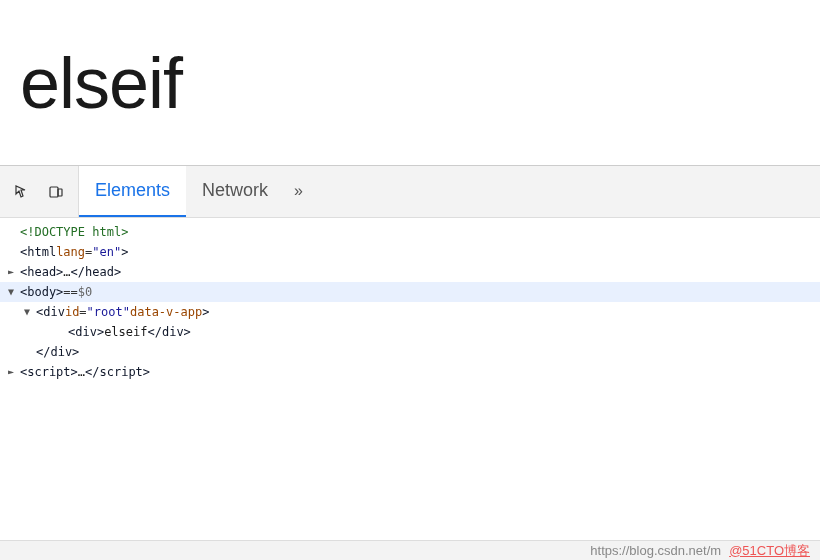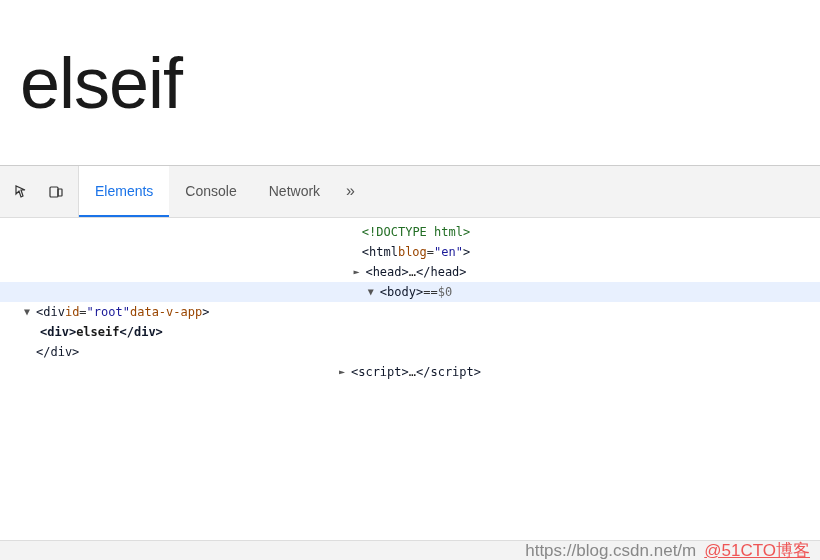--- a/index.html
+++ b/index.html
@@ -63,21 +63,21 @@
       display: flex;
       align-items: stretch;
       flex: 1;
       overflow: hidden;
     }
 
     .tab {
       display: flex;
       align-items: center;
       padding: 0 16px;
-      font-size: 14px;
+      font-size: 18px;
       color: #555;
       cursor: pointer;
       border-bottom: 2px solid transparent;
       white-space: nowrap;
       font-family: Arial, sans-serif;
     }
     .tab.active {
       color: #1a73e8;
       border-bottom: 2px solid #1a73e8;
       background: #fff;
@@ -106,23 +106,23 @@
       display: flex;
       align-items: center;
       padding: 0 8px;
       min-height: 20px;
       white-space: pre;
     }
     .code-line.highlighted {
       background: #e8f0fe;
     }
 
-    .indent-0 { padding-left: 8px; justify-content: center; }
+    .indent-0 { padding-left: 8px; }
     .indent-1 { padding-left: 24px; }
-    .indent-2 { padding-left: 28px; font-weight: bold; }
+    .indent-2 { padding-left: 56px; }
 
     .expand-arrow {
       display: inline-block;
       width: 12px;
       color: #555;
       font-size: 10px;
       cursor: pointer;
       user-select: none;
     }
     .expand-placeholder {
@@ -141,21 +141,21 @@
 
     
     .status-bar {
       height: 20px;
       background: #f3f3f3;
       border-top: 1px solid #ddd;
       display: flex;
       align-items: center;
       justify-content: flex-end;
       padding: 0 10px;
-      font-size: 17px;
+      font-size: 13px;
       color: #888;
       font-family: Arial, sans-serif;
     }
   </style>
 </head>
 <body>
 
 <div class="page-content">
   <span class="page-title">elseif</span>
 </div>
@@ -175,34 +175,31 @@
           <rect x="10" y="5" width="4" height="7" rx="0.5" stroke="#333" stroke-width="1.2" fill="none"></rect>
         </svg>
       </div>
     </div>
 
     <div class="devtools-tabs">
       <div class="tab active">
         <span>Elements</span>
       </div>
       <div class="tab">
-        <span>Console</span>
-      </div>
-      <div class="tab">
         <span>Network</span>
       </div>
       <div class="tab tab-more">
         <span>»</span>
       </div>
     </div>
   </div>
 
   <div class="code-panel" id="code-panel">
   <div class="code-line indent-0"><span class="expand-placeholder"></span><span class="c-meta">&lt;!DOCTYPE html&gt;</span></div>
-      <div class="code-line indent-0"><span class="expand-placeholder"></span><span class="c-tag">&lt;html</span> <span class="c-attr">blog</span><span class="c-eq">=</span><span class="c-val">"en"</span><span class="c-tag">&gt;</span></div>
+      <div class="code-line indent-0"><span class="expand-placeholder"></span><span class="c-tag">&lt;html</span> <span class="c-attr">lang</span><span class="c-eq">=</span><span class="c-val">"en"</span><span class="c-tag">&gt;</span></div>
       <div class="code-line indent-0"><span class="expand-arrow">►</span><span class="c-tag">&lt;head&gt;</span><span class="c-text">…</span><span class="c-tag">&lt;/head&gt;</span></div>
       <div class="code-line indent-0 highlighted"><span class="expand-arrow">▼</span><span class="c-tag">&lt;body&gt;</span> <span class="c-eq">==</span> <span class="c-dollar">$0</span></div>
       <div class="code-line indent-1"><span class="expand-arrow">▼</span><span class="c-tag">&lt;div</span> <span class="c-attr">id</span><span class="c-eq">=</span><span class="c-val">"root"</span> <span class="c-attr">data-v-app</span><span class="c-tag">&gt;</span></div>
       <div class="code-line indent-2"><span class="expand-placeholder"></span><span class="c-tag">&lt;div&gt;</span><span class="c-text">elseif</span><span class="c-tag">&lt;/div&gt;</span></div>
       <div class="code-line indent-1"><span class="expand-placeholder"></span><span class="c-tag">&lt;/div&gt;</span></div>
       <div class="code-line indent-0"><span class="expand-arrow">►</span><span class="c-tag">&lt;script&gt;</span><span class="c-text">…</span><span class="c-tag">&lt;/script&gt;</span></div>
     </div>
 
   <div class="status-bar">
     <span>https://blog.csdn.net/m</span>

